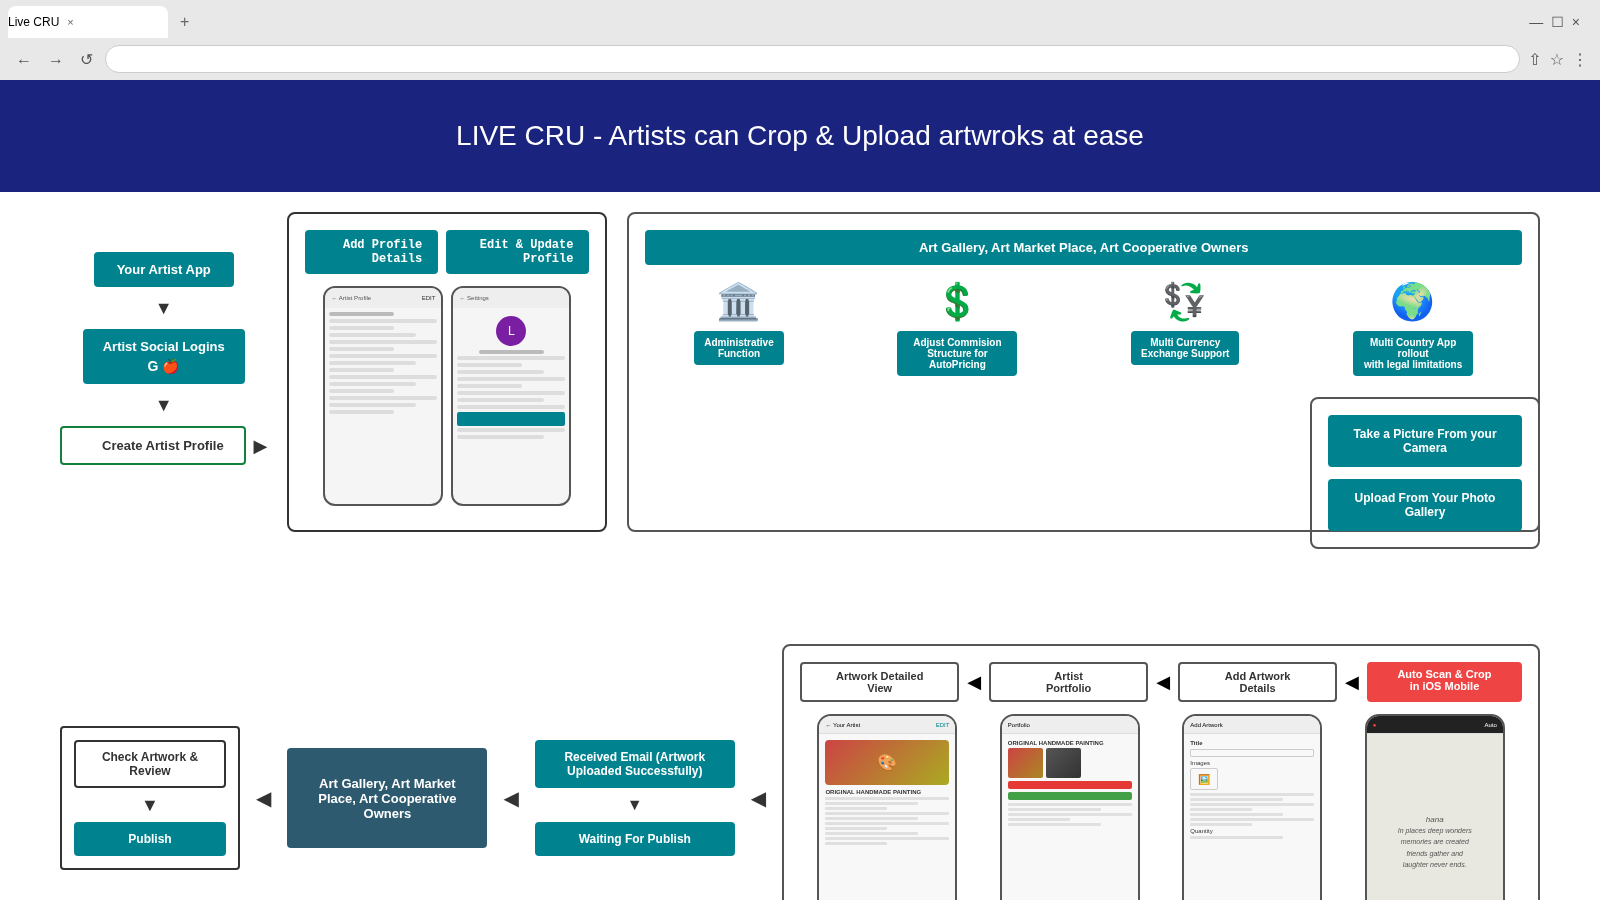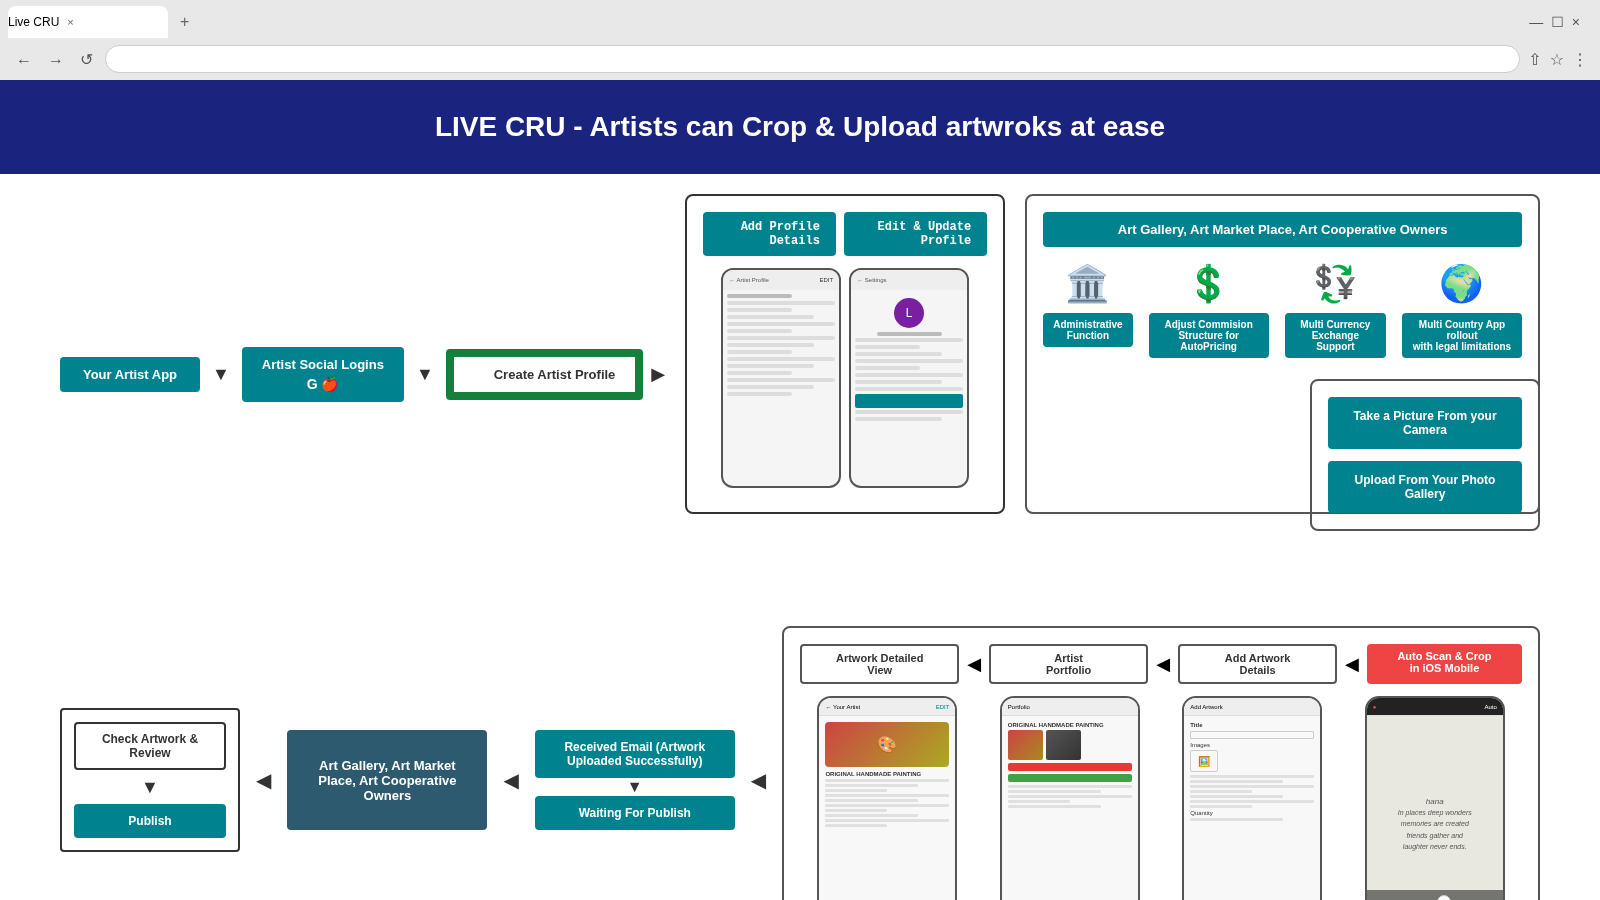--- a/index.html
+++ b/index.html
@@ -86,62 +86,62 @@
       height: 820px;
       overflow: hidden;
       position: relative;
     }
 
     
     .header-banner {
       background: #1a237e;
       color: white;
       text-align: center;
-      padding: 31px;
+      padding: 40px;
       font-size: 28px;
-      font-weight: bold;
+      font-weight: normal;
     }
 
     
     .diagram-area {
       padding: 20px 60px;
       position: relative;
       height: 760px;
     }
 
     
     .top-section {
       display: flex;
       gap: 20px;
       margin-bottom: 20px;
     }
 
     
     .left-flow {
       display: flex;
-      flex-direction: row;
+      flex-direction: column;
       align-items: center;
       gap: 12px;
       padding-top: 40px;
     }
 
     .flow-box {
       background: #00838f;
       color: white;
       padding: 10px 20px;
       border-radius: 4px;
       text-align: center;
       font-size: 13px;
       font-weight: bold;
       min-width: 140px;
     }
 
     .flow-box.outline {
       background: white;
-      border: 8px solid #15803d;
+      border: 2px solid #15803d;
       color: #333;
       padding-left: 40px;
     }
 
     .arrow-down {
       color: #333;
       font-size: 18px;
       line-height: 1;
     }
 
@@ -338,20 +338,21 @@
       width: 200px;
       height: 100px;
       display: flex;
       align-items: center;
       justify-content: center;
     }
 
     .email-section {
       display: flex;
       flex-direction: column;
+      gap: 8px;
     }
 
     .email-box {
       background: #00838f;
       color: white;
       padding: 10px 20px;
       border-radius: 4px;
       font-size: 12px;
       font-weight: bold;
       text-align: center;

